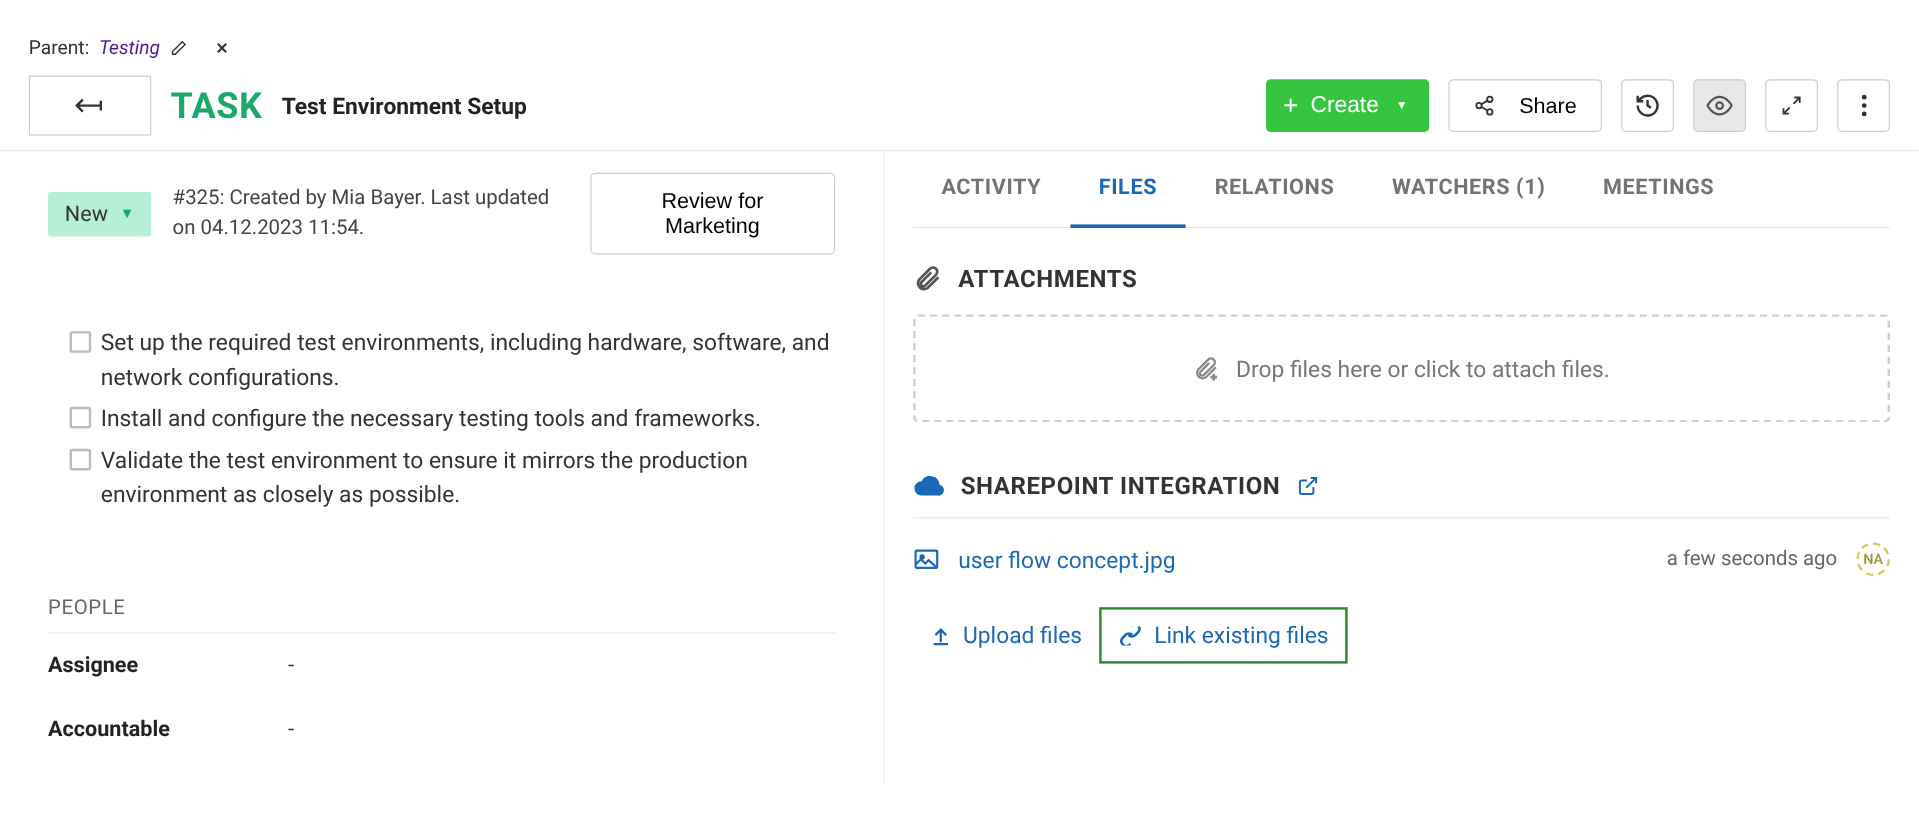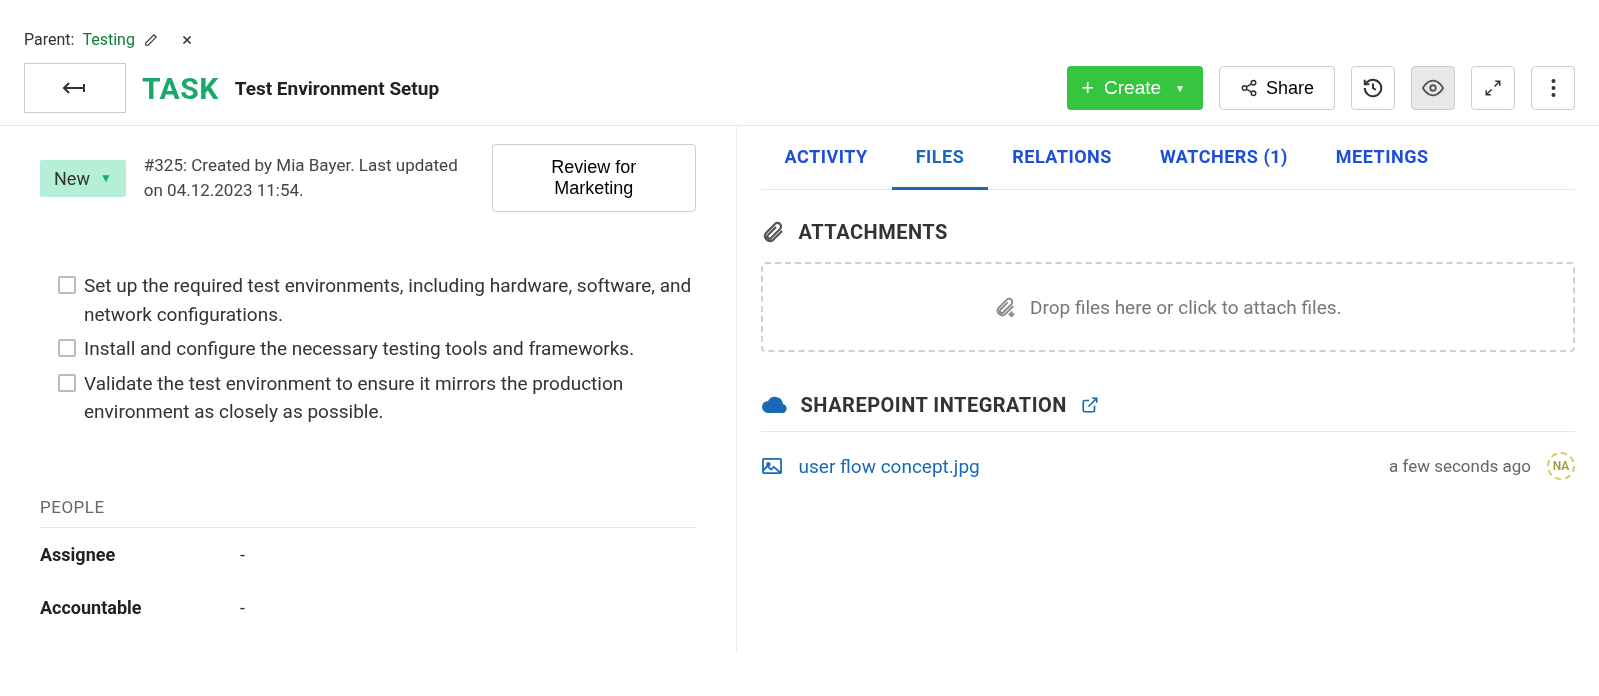--- a/index.html
+++ b/index.html
@@ -1,33 +1,33 @@
 <!DOCTYPE html>
 <html><head>
 <meta charset="utf-8">
 <style>
 * { box-sizing: border-box; margin: 0; padding: 0; }
 body { font-family: -apple-system, BlinkMacSystemFont, "Segoe UI", Roboto, sans-serif; color: #333; background: #fff; }
 
 
 .parent-bar { padding: 30px 24px 8px; display: flex; align-items: center; gap: 8px; font-size: 16px; }
 .parent-label { color: #333; }
-.parent-link { color: #15803d; text-decoration: none; }
+.parent-link { color: #4c1d95; text-decoration: none; font-style: italic; }
 .icon-btn-sm { cursor: pointer; display: inline-flex; align-items: center; justify-content: center; width: 16px; height: 16px; }
 
 
 .header-row { display: flex; align-items: center; padding: 6px 24px 12px; gap: 16px; border-bottom: 1px solid #e8e8e8; }
 .back-btn { width: 102px; height: 50px; border: 1px solid #ccc; background: #fff; cursor: pointer; display: flex; align-items: center; justify-content: center; font-size: 22px; }
 .task-badge { color: #1aa86b; font-weight: 700; font-size: 30px; letter-spacing: 0.5px; text-transform: uppercase; }
 .task-title { font-size: 19px; font-weight: 700; color: #222; }
 .header-spacer { flex: 1; }
 .create-btn { background: #35c53f; color: #fff; border: none; border-radius: 4px; padding: 0 18px 0 14px; height: 44px; font-size: 19px; font-weight: 500; cursor: pointer; display: flex; align-items: center; gap: 10px; }
 .plus-icon { font-size: 22px; font-weight: 400; line-height: 1; }
 .create-caret { font-size: 10px; margin-left: 4px; }
-.share-btn { background: #fff; border: 1px solid #ccc; border-radius: 4px; padding: 16px 20px; height: 44px; font-size: 18px; cursor: pointer; display: flex; align-items: center; gap: 8px; }
+.share-btn { background: #fff; border: 1px solid #ccc; border-radius: 4px; padding: 16px 20px; height: 44px; font-size: 18px; cursor: pointer; display: flex; align-items: center; gap: 20px; }
 .square-btn { background: #fff; border: 1px solid #ccc; border-radius: 4px; width: 44px; height: 44px; cursor: pointer; display: flex; align-items: center; justify-content: center; }
 .watch-btn { background: #e8e8e8; }
 
 
 .content { display: flex; }
 .left-col { width: 46%; padding: 18px 40px; }
 .right-col { flex: 1; padding: 0 24px 24px; border-left: 1px solid #eee; }
 
 
 .status-row { display: flex; align-items: center; gap: 18px; }
@@ -43,21 +43,21 @@
 
 
 .people-section { margin-top: 70px; }
 .section-heading { font-size: 17px; color: #666; letter-spacing: 0.5px; text-transform: uppercase; font-weight: 400; padding-bottom: 10px; border-bottom: 1px solid #e8e8e8; }
 .people-row { display: flex; align-items: center; padding: 16px 0; }
 .people-label { width: 200px; font-weight: 700; font-size: 18px; color: #222; }
 .people-val { color: #333; font-size: 18px; }
 
 
 .tabs { display: flex; border-bottom: 1px solid #e8e8e8; }
-.tab { padding: 20px 24px; font-size: 18px; font-weight: 700; letter-spacing: 0.5px; text-transform: uppercase; cursor: pointer; color: #1d4ed8; }
+.tab { padding: 20px 24px; font-size: 18px; font-weight: 700; letter-spacing: 0.5px; text-transform: uppercase; cursor: pointer; color: #737373; }
 .tab.active { color: #1b69b6; border-bottom: 3px solid #1b69b6; margin-bottom: -1px; }
 
 
 .section-head { display: flex; align-items: center; gap: 14px; margin-top: 30px; }
 .section-head .icon { font-size: 22px; color: #555; }
 .section-head-label { font-size: 20px; font-weight: 700; letter-spacing: 0.5px; color: #333; }
 .dropzone { margin-top: 18px; border: 2px dashed #cfcfcf; border-radius: 4px; height: 90px; display: flex; align-items: center; justify-content: center; gap: 14px; color: #777; font-size: 19px; cursor: pointer; }
 .link-line { margin-top: 18px; display: flex; align-items: center; gap: 10px; color: #1b69b6; font-size: 19px; cursor: pointer; }
 
 
@@ -232,14 +232,28 @@
             <circle cx="8" cy="8" r="1.5" fill="#1b69b6"></circle>
             <path d="M2 15l5-5 4 4 3-3 8 7"></path>
           </svg>
       </span>
       <span class="file-name">user flow concept.jpg</span>
       <div class="file-spacer"></div>
       <span class="file-time">a few seconds ago</span>
       <div class="author-badge">NA</div>
     </div>
 
+    <div class="sp-actions">
+      <div class="sp-action">
+        <svg width="18" height="18" viewBox="0 0 24 24" fill="none" stroke="#1b69b6" stroke-width="2.5">
+            <path d="M12 19V5M6 11l6-6 6 6M4 21h16"></path>
+          </svg>
+        <span>Upload files</span>
+      </div>
+      <div class="sp-action highlighted">
+        <svg width="20" height="16" viewBox="0 0 24 18" fill="none" stroke="#1b69b6" stroke-width="2.5">
+            <path d="M10 9a5 5 0 0 0 7 0l3-3a5 5 0 0 0-7-7l-1 1M14 9a5 5 0 0 0-7 0l-3 3a5 5 0 0 0 7 7l1-1" transform="translate(0,-1)"></path>
+          </svg>
+        <span>Link existing files</span>
+      </div>
+    </div>
   </div>
 </div>
 
 </body></html>

